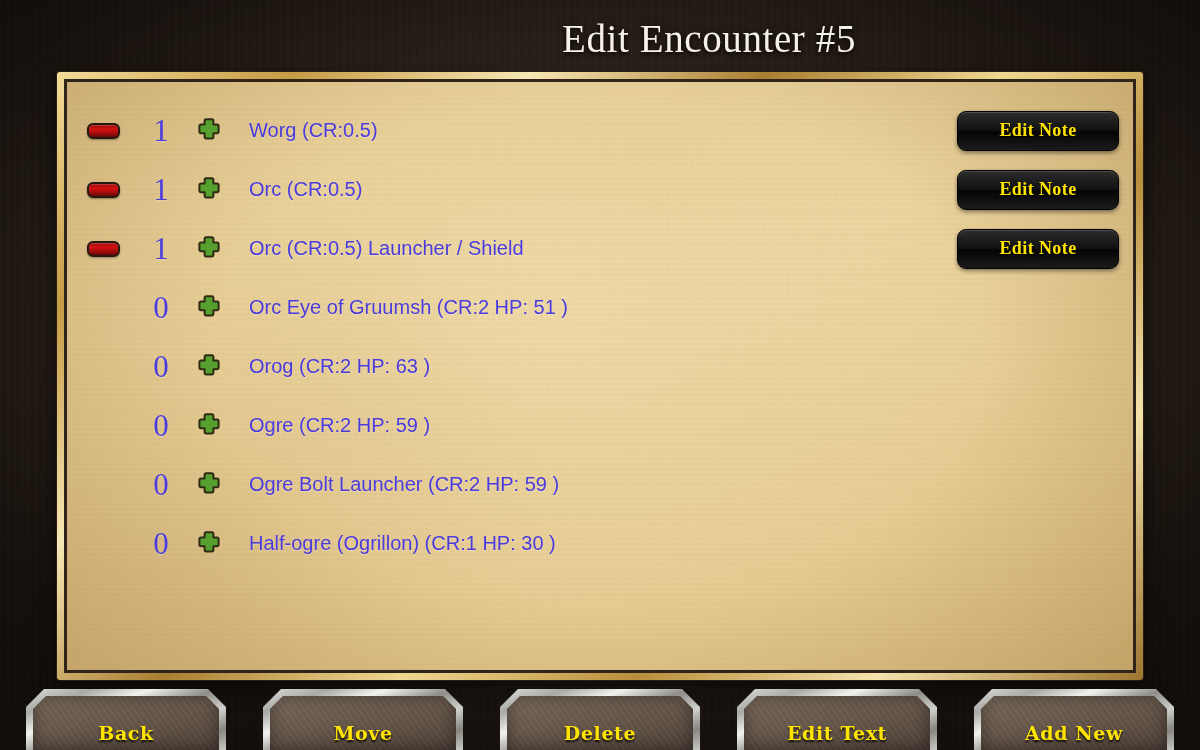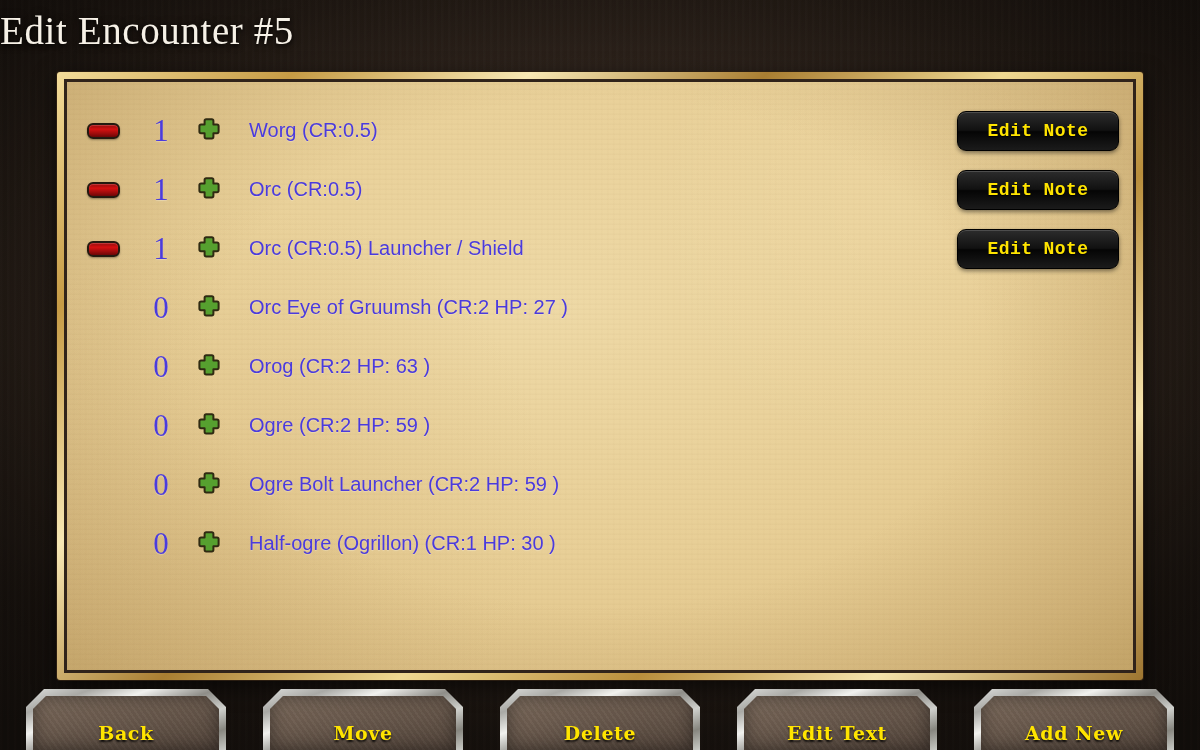--- a/index.html
+++ b/index.html
@@ -41,29 +41,30 @@
     position: absolute;
     inset: 0;
     background: radial-gradient(ellipse 780px 440px at 50% 40%, rgba(0,0,0,0) 40%, rgba(0,0,0,0.40) 100%);
     pointer-events: none;
   }
 
   
   #title {
     position: absolute;
     left: 0;
-    top: 8px;
+    top: 16px;
     width: 820px;
-    text-align: left;
+    text-align: right;
     font-family: "Liberation Serif", serif;
     font-size: 39px;
     letter-spacing: 0.6px;
     color: #f6f1e7;
     text-shadow: 0 2px 4px rgba(0,0,0,0.75), 0 0 10px rgba(0,0,0,0.45);
     z-index: 5;
+    padding-left: 36px;
   }
 
   
   #panel {
     position: absolute;
     left: 57px;
     top: 72px;
     width: 1086px;
     height: 608px;
     box-sizing: border-box;
@@ -179,21 +180,21 @@
   .note-btn {
     width: 160px;
     height: 38px;
     border-radius: 9px;
     background: linear-gradient(180deg, #2c2c2c 0%, #111111 48%, #050505 52%, #1b1b1b 100%);
     border: 1px solid #000;
     box-shadow: inset 0 1px 0 rgba(255,255,255,0.16), 0 2px 4px rgba(0,0,0,0.45);
     display: flex;
     align-items: center;
     justify-content: center;
-    font-family: Liberation Mono, monospace;
+    font-family: Liberation Serif, serif;
     font-weight: bold;
     font-size: 18px;
     letter-spacing: 0.4px;
     color: #ffe400;
     text-shadow: 0 1px 1px rgba(0,0,0,0.9);
     cursor: pointer;
   }
   .note-btn.hidden { visibility: hidden; }
 
   
@@ -305,21 +306,21 @@
           <div class="row">
             <div class="cell-minus">
               <div class="minus-btn hidden"></div>
             </div>
             <div class="cell-count">0</div>
             <div class="cell-plus">
               <span class="plus-btn"><svg width="24" height="24" viewBox="0 0 24 24">
                   <path d="M9.2 2.2 h5.6 a1.6 1.6 0 0 1 1.6 1.6 V7.4 h3.6 a1.6 1.6 0 0 1 1.6 1.6 v5.6 a1.6 1.6 0 0 1 -1.6 1.6 H16.4 v3.6 a1.6 1.6 0 0 1 -1.6 1.6 H9.2 a1.6 1.6 0 0 1 -1.6 -1.6 V16.2 H4 a1.6 1.6 0 0 1 -1.6 -1.6 V9 a1.6 1.6 0 0 1 1.6 -1.6 H7.6 V3.8 a1.6 1.6 0 0 1 1.6 -1.6 z" fill="#56a02f" stroke="#2f2a12" stroke-width="2" stroke-linejoin="round"></path>
                 </svg></span>
             </div>
-            <div class="cell-name">Orc Eye of Gruumsh (CR:2 HP: 27 )</div>
+            <div class="cell-name">Orc Eye of Gruumsh (CR:2 HP: 51 )</div>
             <div class="cell-note">
               <div class="note-btn hidden">Edit Note</div>
             </div>
           </div>
           <div class="row">
             <div class="cell-minus">
               <div class="minus-btn hidden"></div>
             </div>
             <div class="cell-count">0</div>
             <div class="cell-plus">

